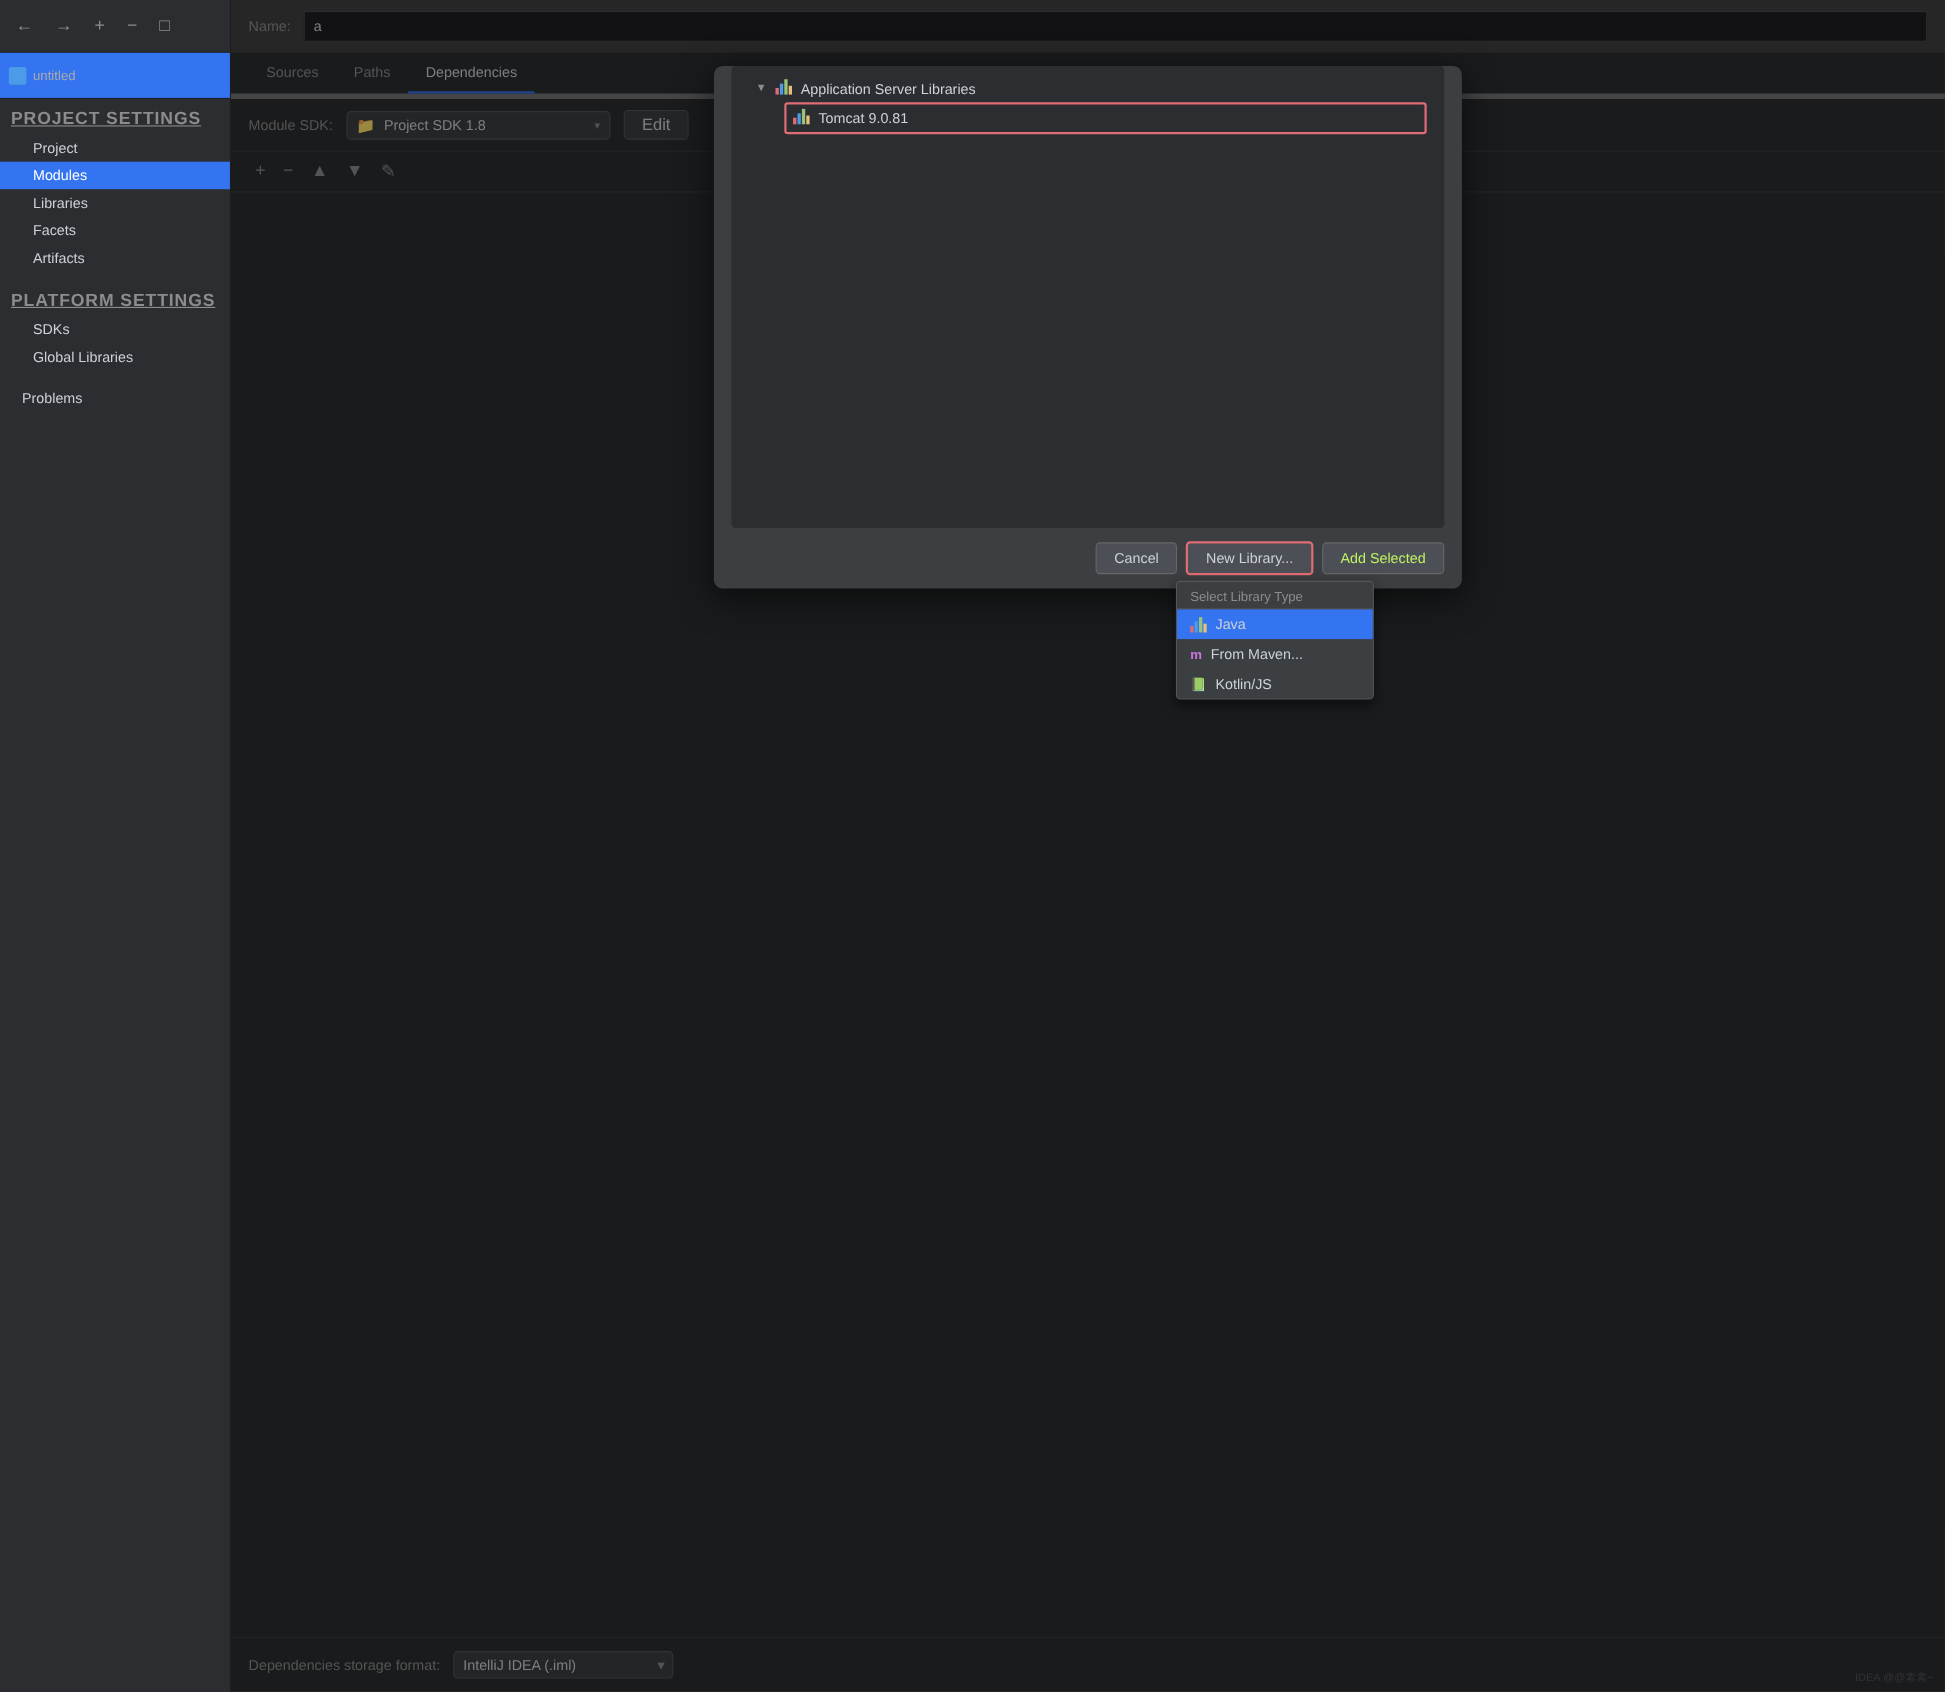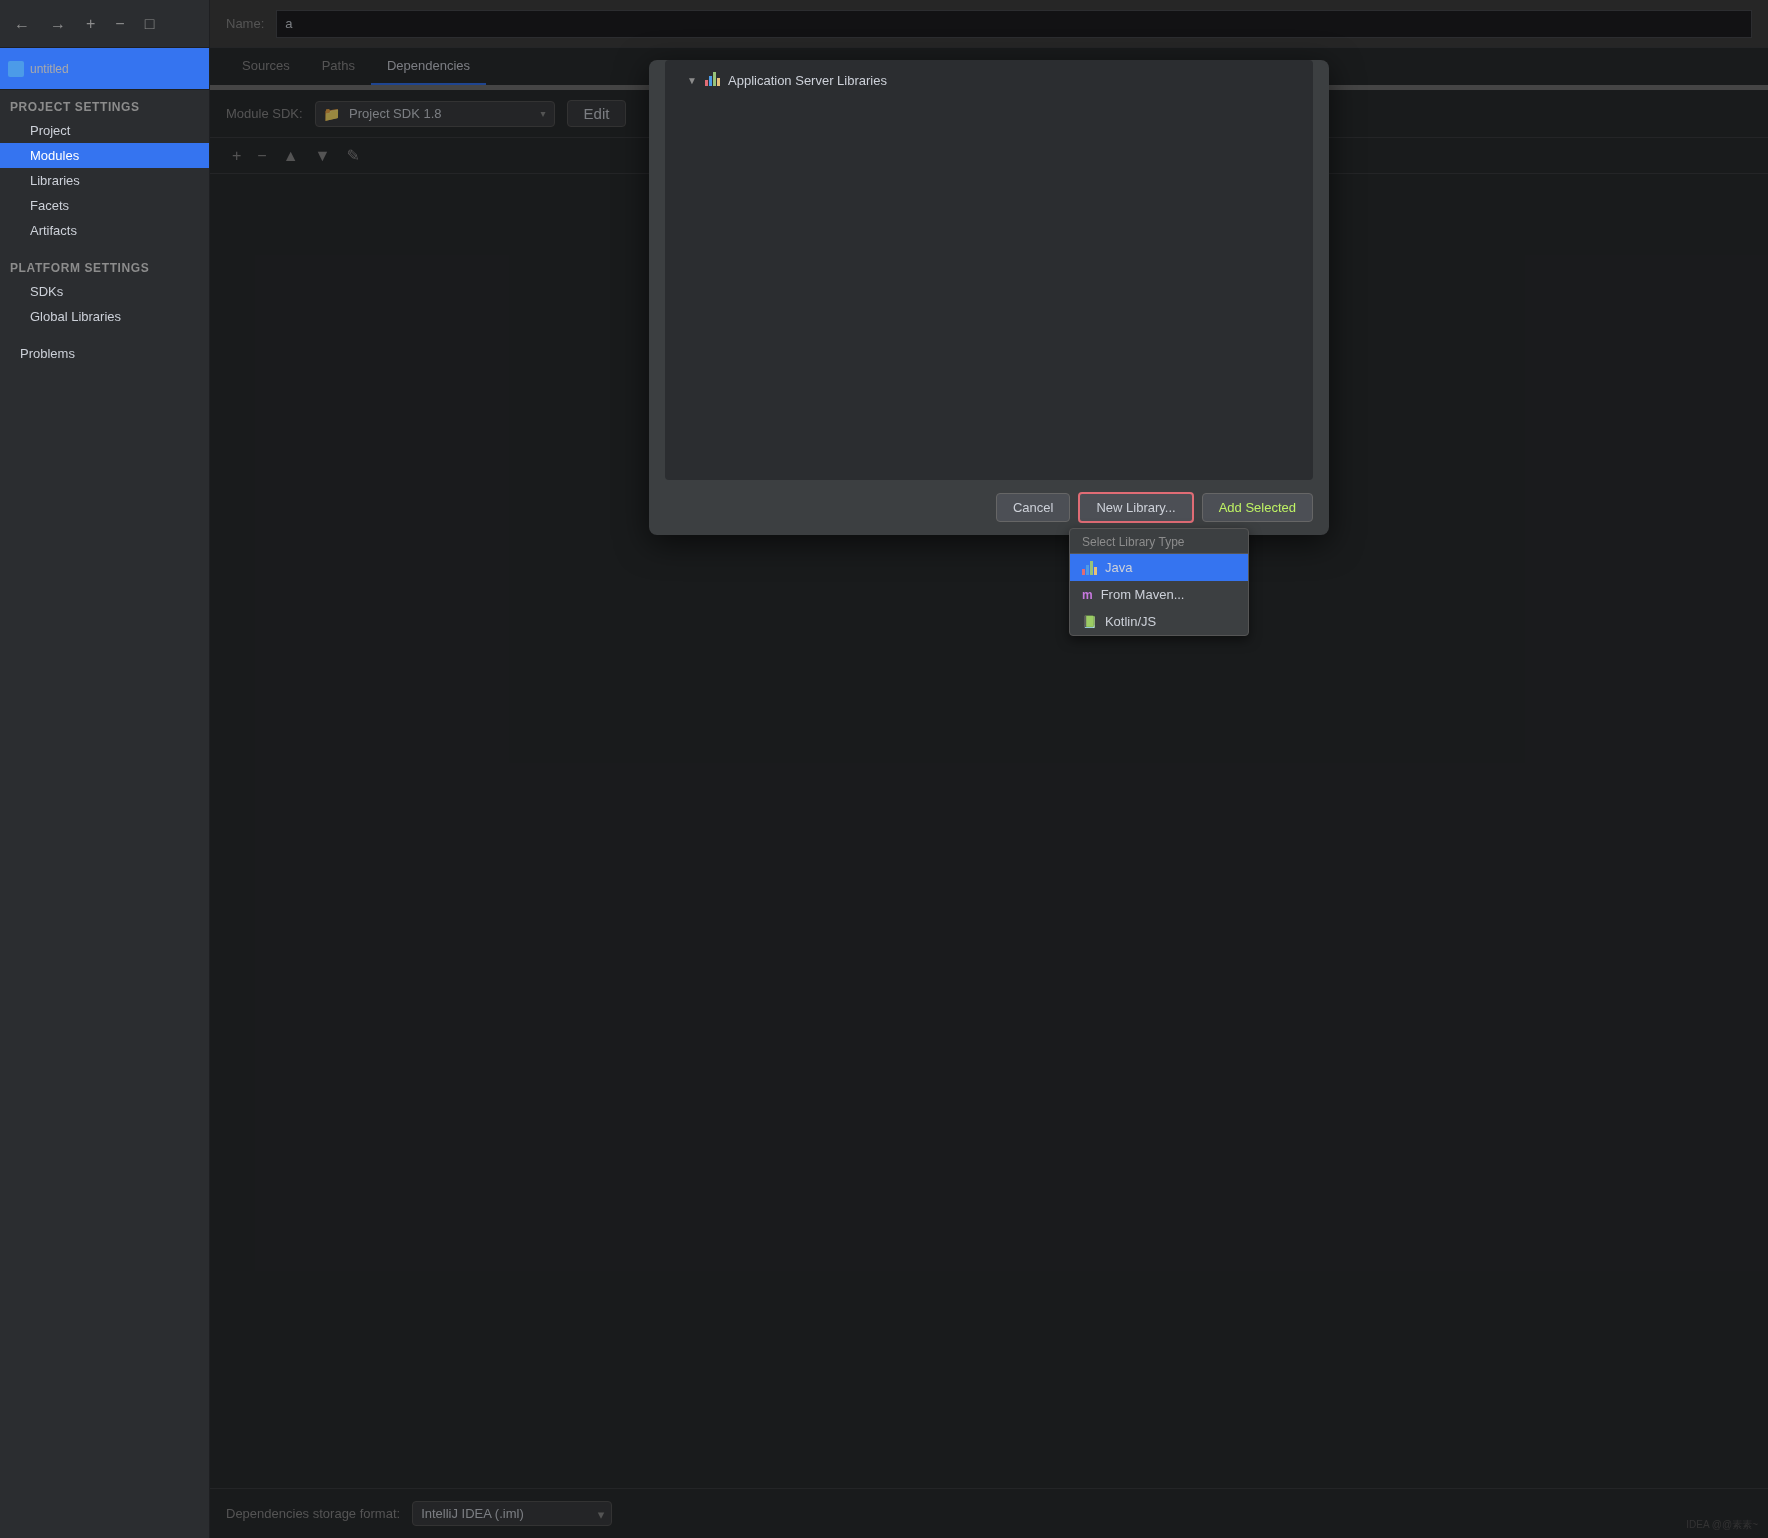--- a/index.html
+++ b/index.html
@@ -57,25 +57,26 @@
     .module-icon {
       width: 16px;
       height: 16px;
       background: #4c9be8;
       border-radius: 2px;
       flex-shrink: 0;
     }
 
     .sidebar-section-header {
       padding: 10px 10px 4px 10px;
-      font-size: 12px;
+      font-size: 16px;
       font-weight: 700;
       color: #8c8c8c;
       text-transform: uppercase;
       letter-spacing: 0.05em;
+      text-decoration: underline;
     }
 
     .sidebar-item {
       padding: 5px 10px 5px 20px;
       cursor: pointer;
       color: #cdd1d9;
       font-size: 13px;
     }
 
     .sidebar-item.active {
@@ -542,20 +543,33 @@
             <span class="bar-chart-icon">
               <span class="bar1"></span>
               <span class="bar2"></span>
               <span class="bar3"></span>
               <span class="bar4"></span>
             </span>
           </span>
           <span>Application Server Libraries</span>
         </div>
 
+        <div class="tree-child">
+          <div class="tree-child-item">
+            <span>
+              <span class="bar-chart-icon">
+                <span class="bar1"></span>
+                <span class="bar2"></span>
+                <span class="bar3"></span>
+                <span class="bar4"></span>
+              </span>
+            </span>
+            <span>Tomcat 9.0.81</span>
+          </div>
+        </div>
       </div>
 
       <div class="dialog-footer">
         <button class="btn-cancel">Cancel</button>
         <button class="btn-new-library">New Library...</button>
         <button class="btn-add-selected">Add Selected</button>
 
         <div class="dropdown-menu">
           <div class="dropdown-header">Select Library Type</div>
           <div class="dropdown-item active">

